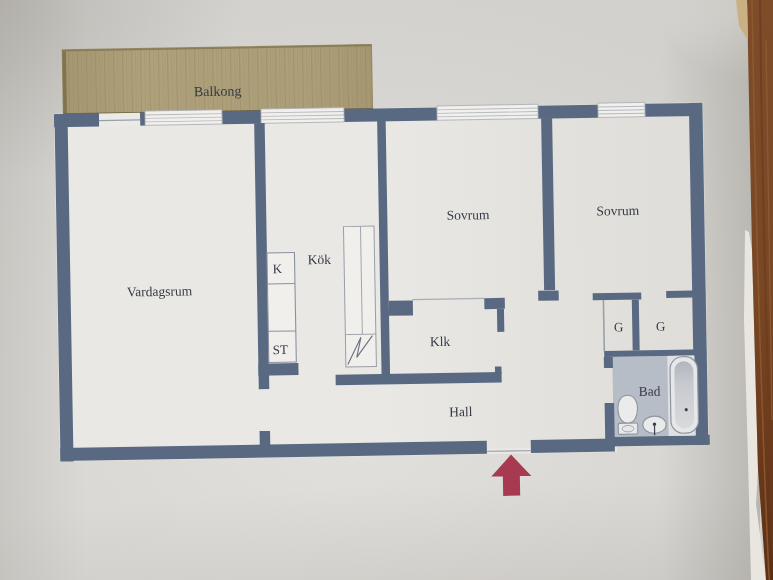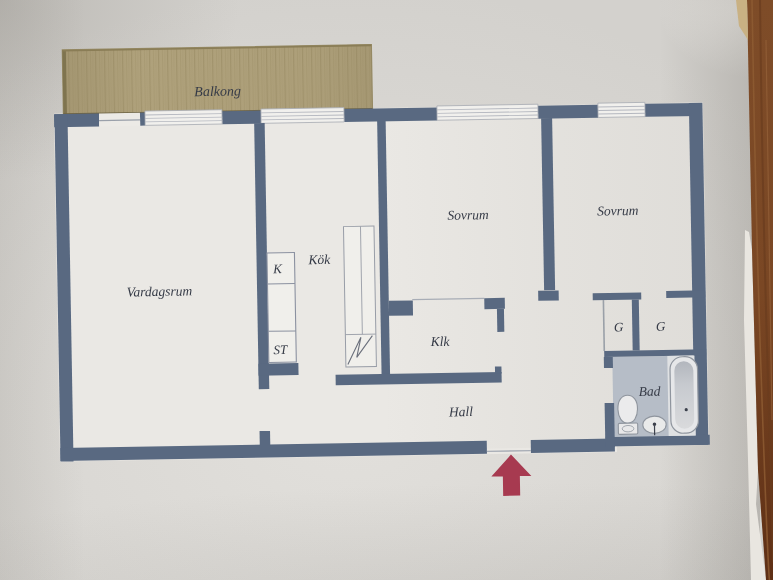--- a/index.html
+++ b/index.html
@@ -1,17 +1,17 @@
 <!DOCTYPE html>
 <html><head>
 <meta charset="utf-8">
 <style>
   html,body{margin:0;padding:0;}
   body{width:773px;height:580px;overflow:hidden;font-family:"Liberation Serif",serif;}
-  #scene{position:relative;width:773px;height:580px;font-style:italic;}
+  #scene{position:relative;width:773px;height:580px;}
   svg{display:block;}
   text{fill:#363b47;}
 </style>
 </head>
 <body>
 <div id="scene">
 <svg width="773" height="580" viewBox="0 0 773 580" xmlns="http://www.w3.org/2000/svg">
 <defs>
   <radialGradient id="paperLight" cx="0.45" cy="0.72" r="0.75">
     <stop offset="0" stop-color="#e2e0dc"></stop>

